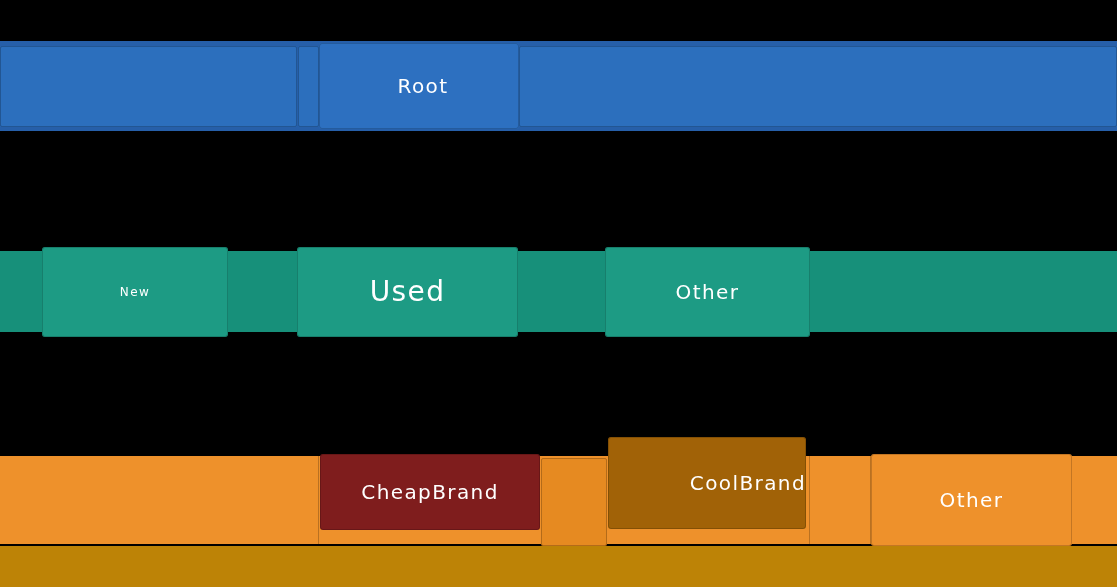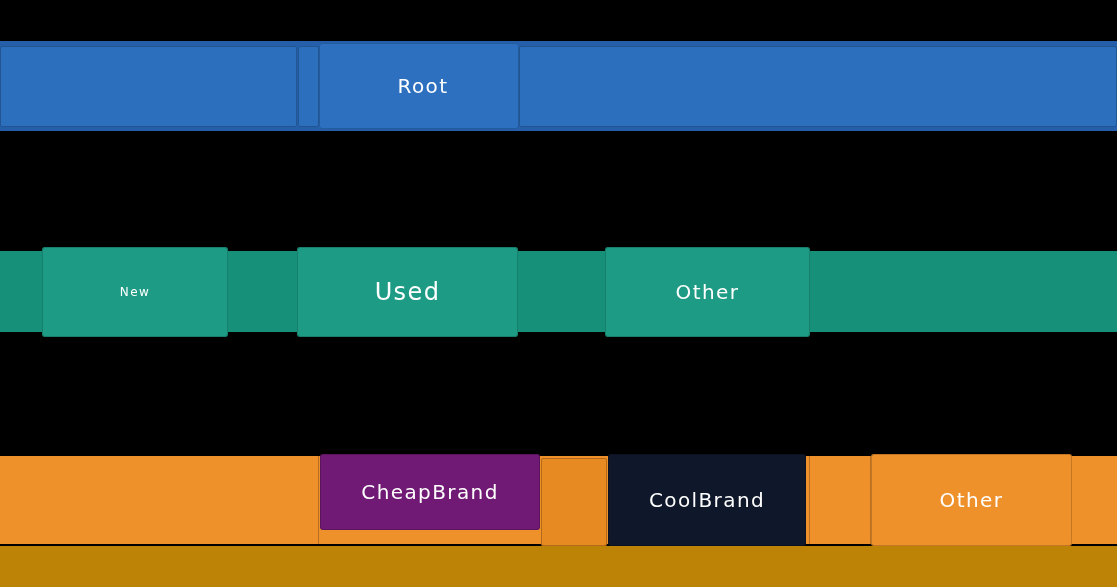--- a/index.html
+++ b/index.html
@@ -52,36 +52,36 @@
       <div class="node" style="left: 319px; top: 43px; width: 200px; height: 86px; background: rgb(45, 112, 192); padding-left: 8px;">
         <span class="node-label" style="color: rgb(255, 255, 255); font-size: 20px;">Root</span>
       </div>
     </div>
     <div class="level">
       <div class="band" style="left: 0px; top: 251px; width: 1117px; height: 81px; background: rgb(23, 144, 122);"></div>
       <div class="node" style="left: 42px; top: 247px; width: 186px; height: 90px; background: rgb(29, 155, 132);">
         <span class="node-label" style="color: rgb(255, 255, 255); font-size: 12px;">New</span>
       </div>
       <div class="node" style="left: 297px; top: 247px; width: 221px; height: 90px; background: rgb(29, 155, 132);">
-        <span class="node-label" style="color: rgb(255, 255, 255); font-size: 24px; text-align: right;">Used</span>
+        <span class="node-label" style="color: rgb(255, 255, 255); font-size: 28px; text-align: right;">Used</span>
       </div>
       <div class="node" style="left: 605px; top: 247px; width: 205px; height: 90px; background: rgb(29, 155, 132);">
         <span class="node-label" style="color: rgb(255, 255, 255); font-size: 20px;">Other</span>
       </div>
     </div>
     <div class="level">
       <div class="band" style="left: 0px; top: 456px; width: 1117px; height: 88px; background: rgb(238, 145, 43);"></div>
       <div class="seam" style="left: 318px; top: 456px; height: 88px;"></div>
       <div class="seam" style="left: 809px; top: 456px; height: 88px;"></div>
       <div class="seam" style="left: 870px; top: 456px; height: 88px;"></div>
       <div class="overlay" style="left: 541px; top: 458px; width: 66px; height: 88px; background: rgb(230, 138, 33);"></div>
-      <div class="node" style="left: 320px; top: 454px; width: 220px; height: 76px; background: #701a75;">
+      <div class="node" style="left: 320px; top: 454px; width: 220px; height: 76px; background: #7f1d1d;">
         <span class="node-label" style="color: rgb(255, 255, 255); font-size: 20px;">CheapBrand</span>
       </div>
-      <div class="node" style="left: 608px; top: 454px; width: 198px; height: 92px; background: #0f172a;">
+      <div class="node" style="left: 608px; top: 437px; width: 198px; height: 92px; background: #a16207; justify-content: flex-end;">
         <span class="node-label" style="color: rgb(255, 255, 255); font-size: 20px;">CoolBrand</span>
       </div>
       <div class="node" style="left: 871px; top: 454px; width: 201px; height: 92px; background: rgb(238, 145, 43);">
         <span class="node-label" style="color: rgb(255, 255, 255); font-size: 20px;">Other</span>
       </div>
     </div>
     <div class="level">
       <div class="band" style="left: 0px; top: 546px; width: 1117px; height: 41px; background: rgb(189, 131, 6);"></div>
     </div>
   </div>

